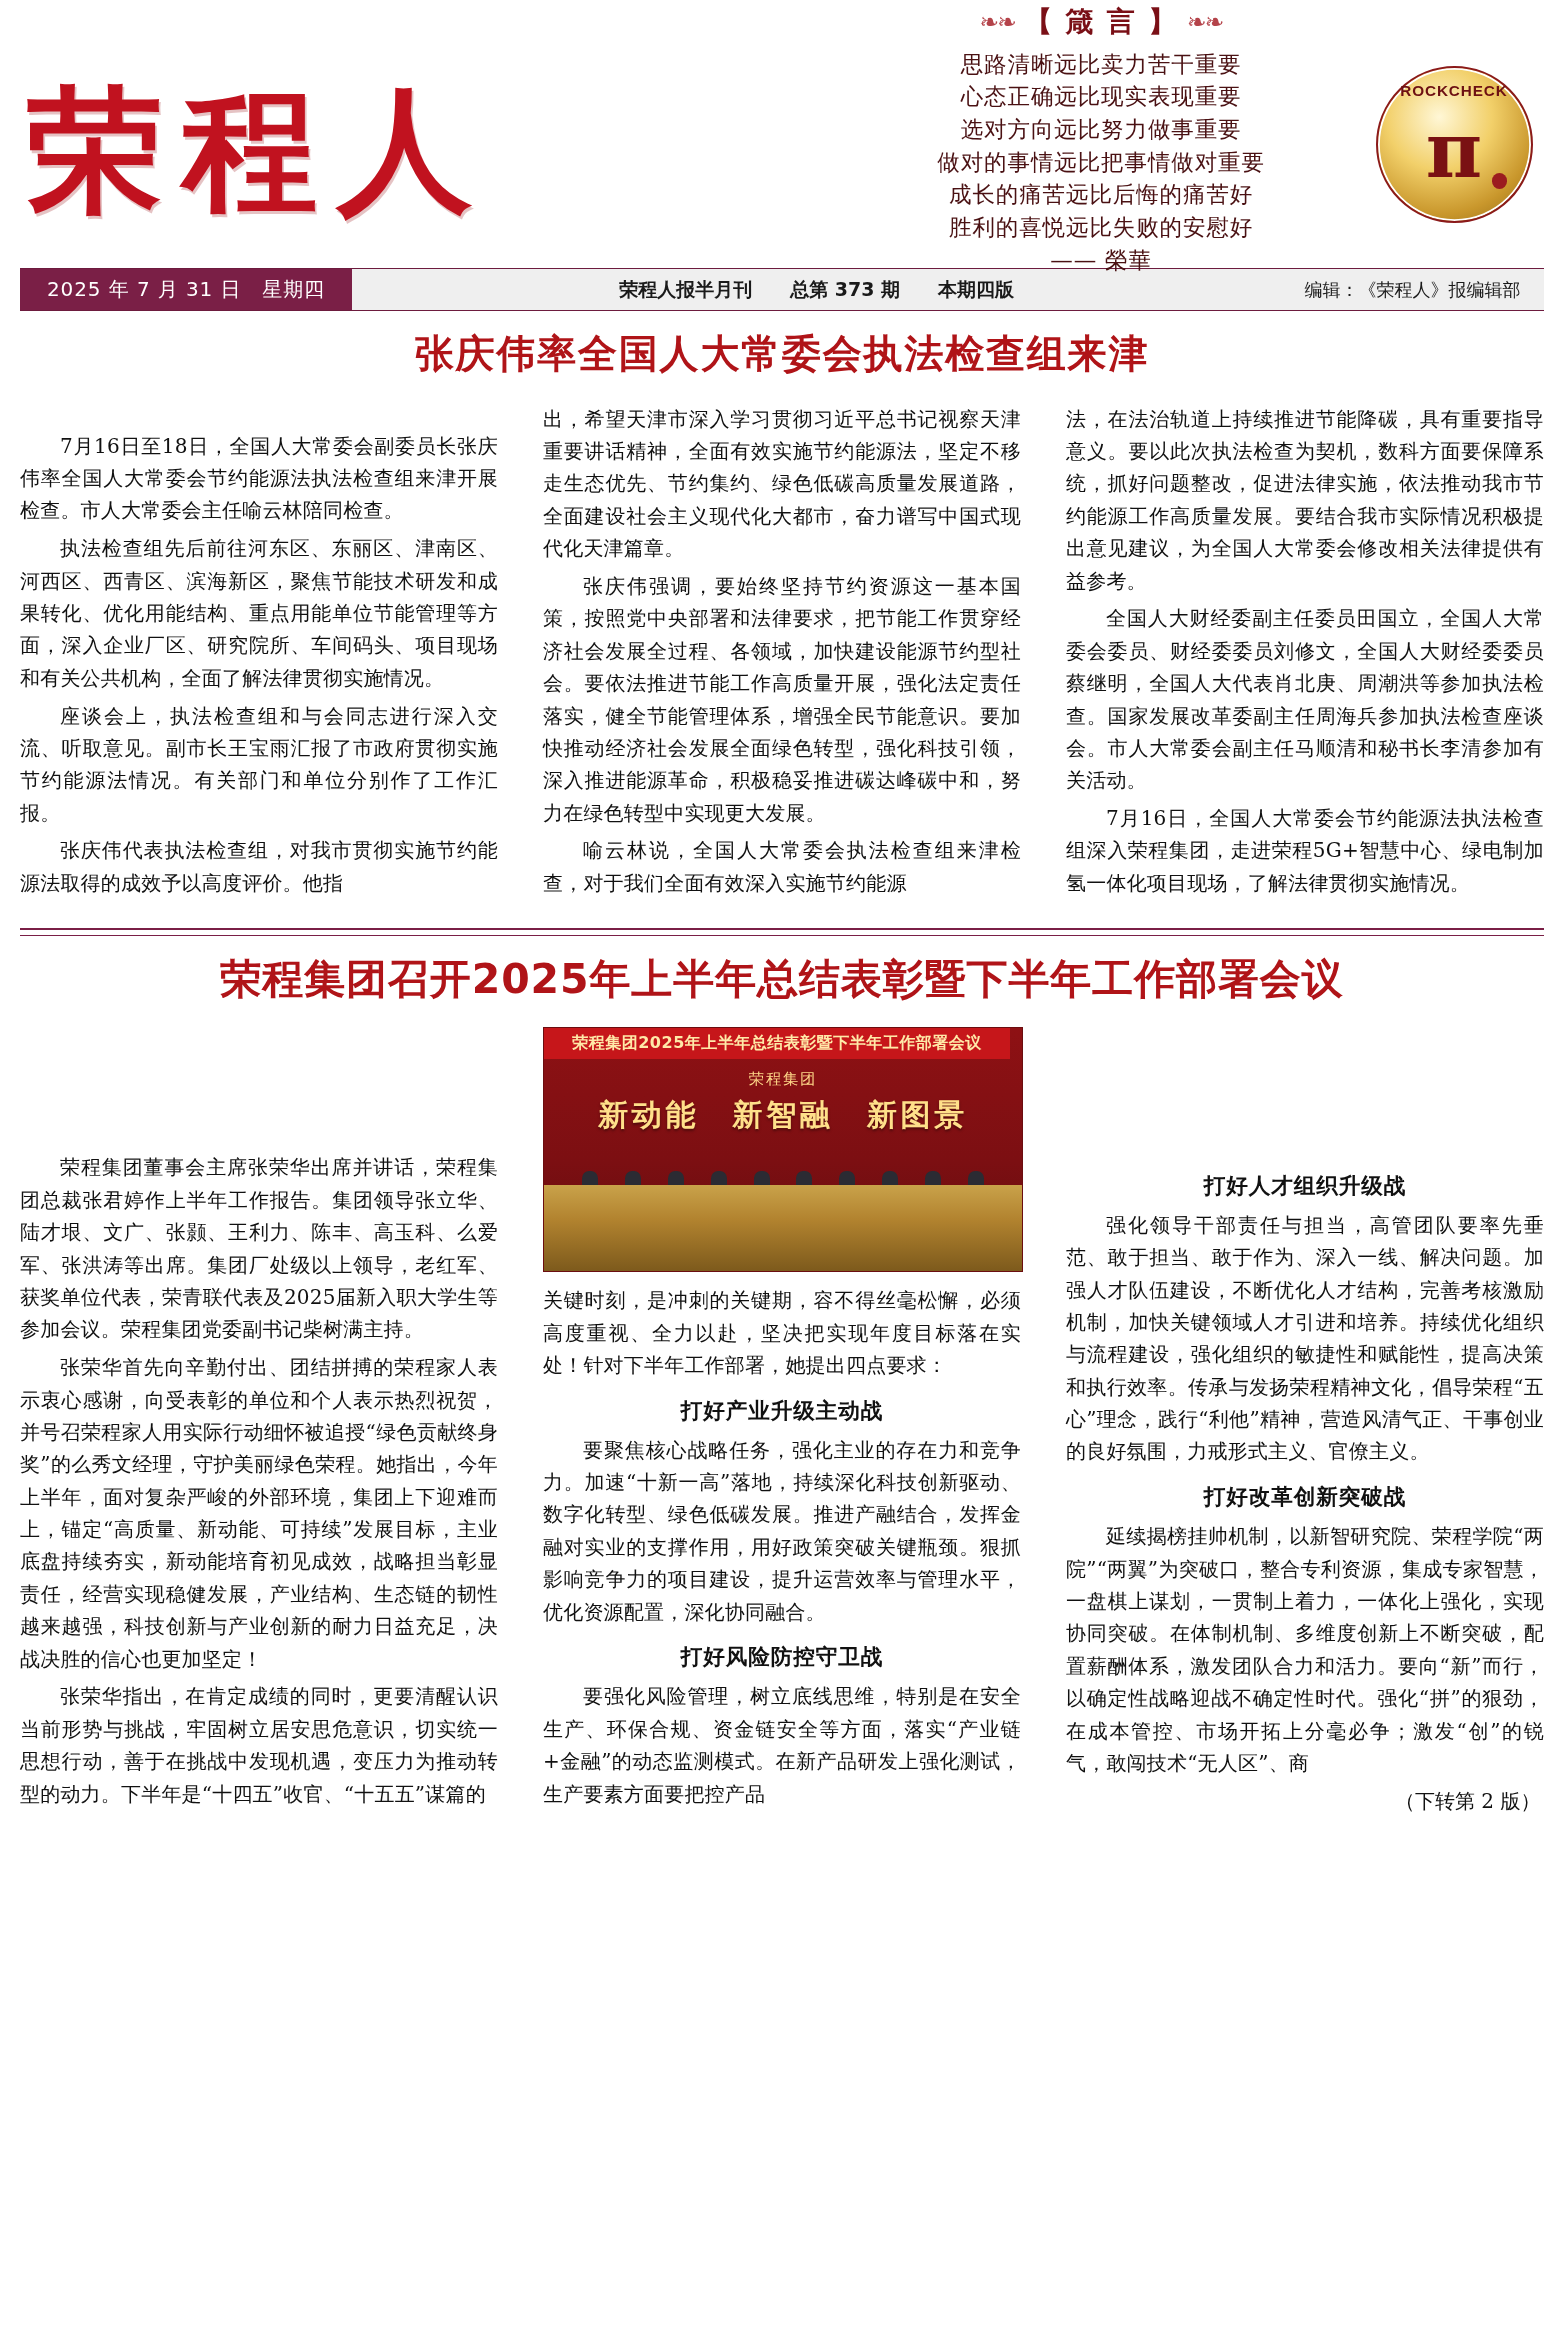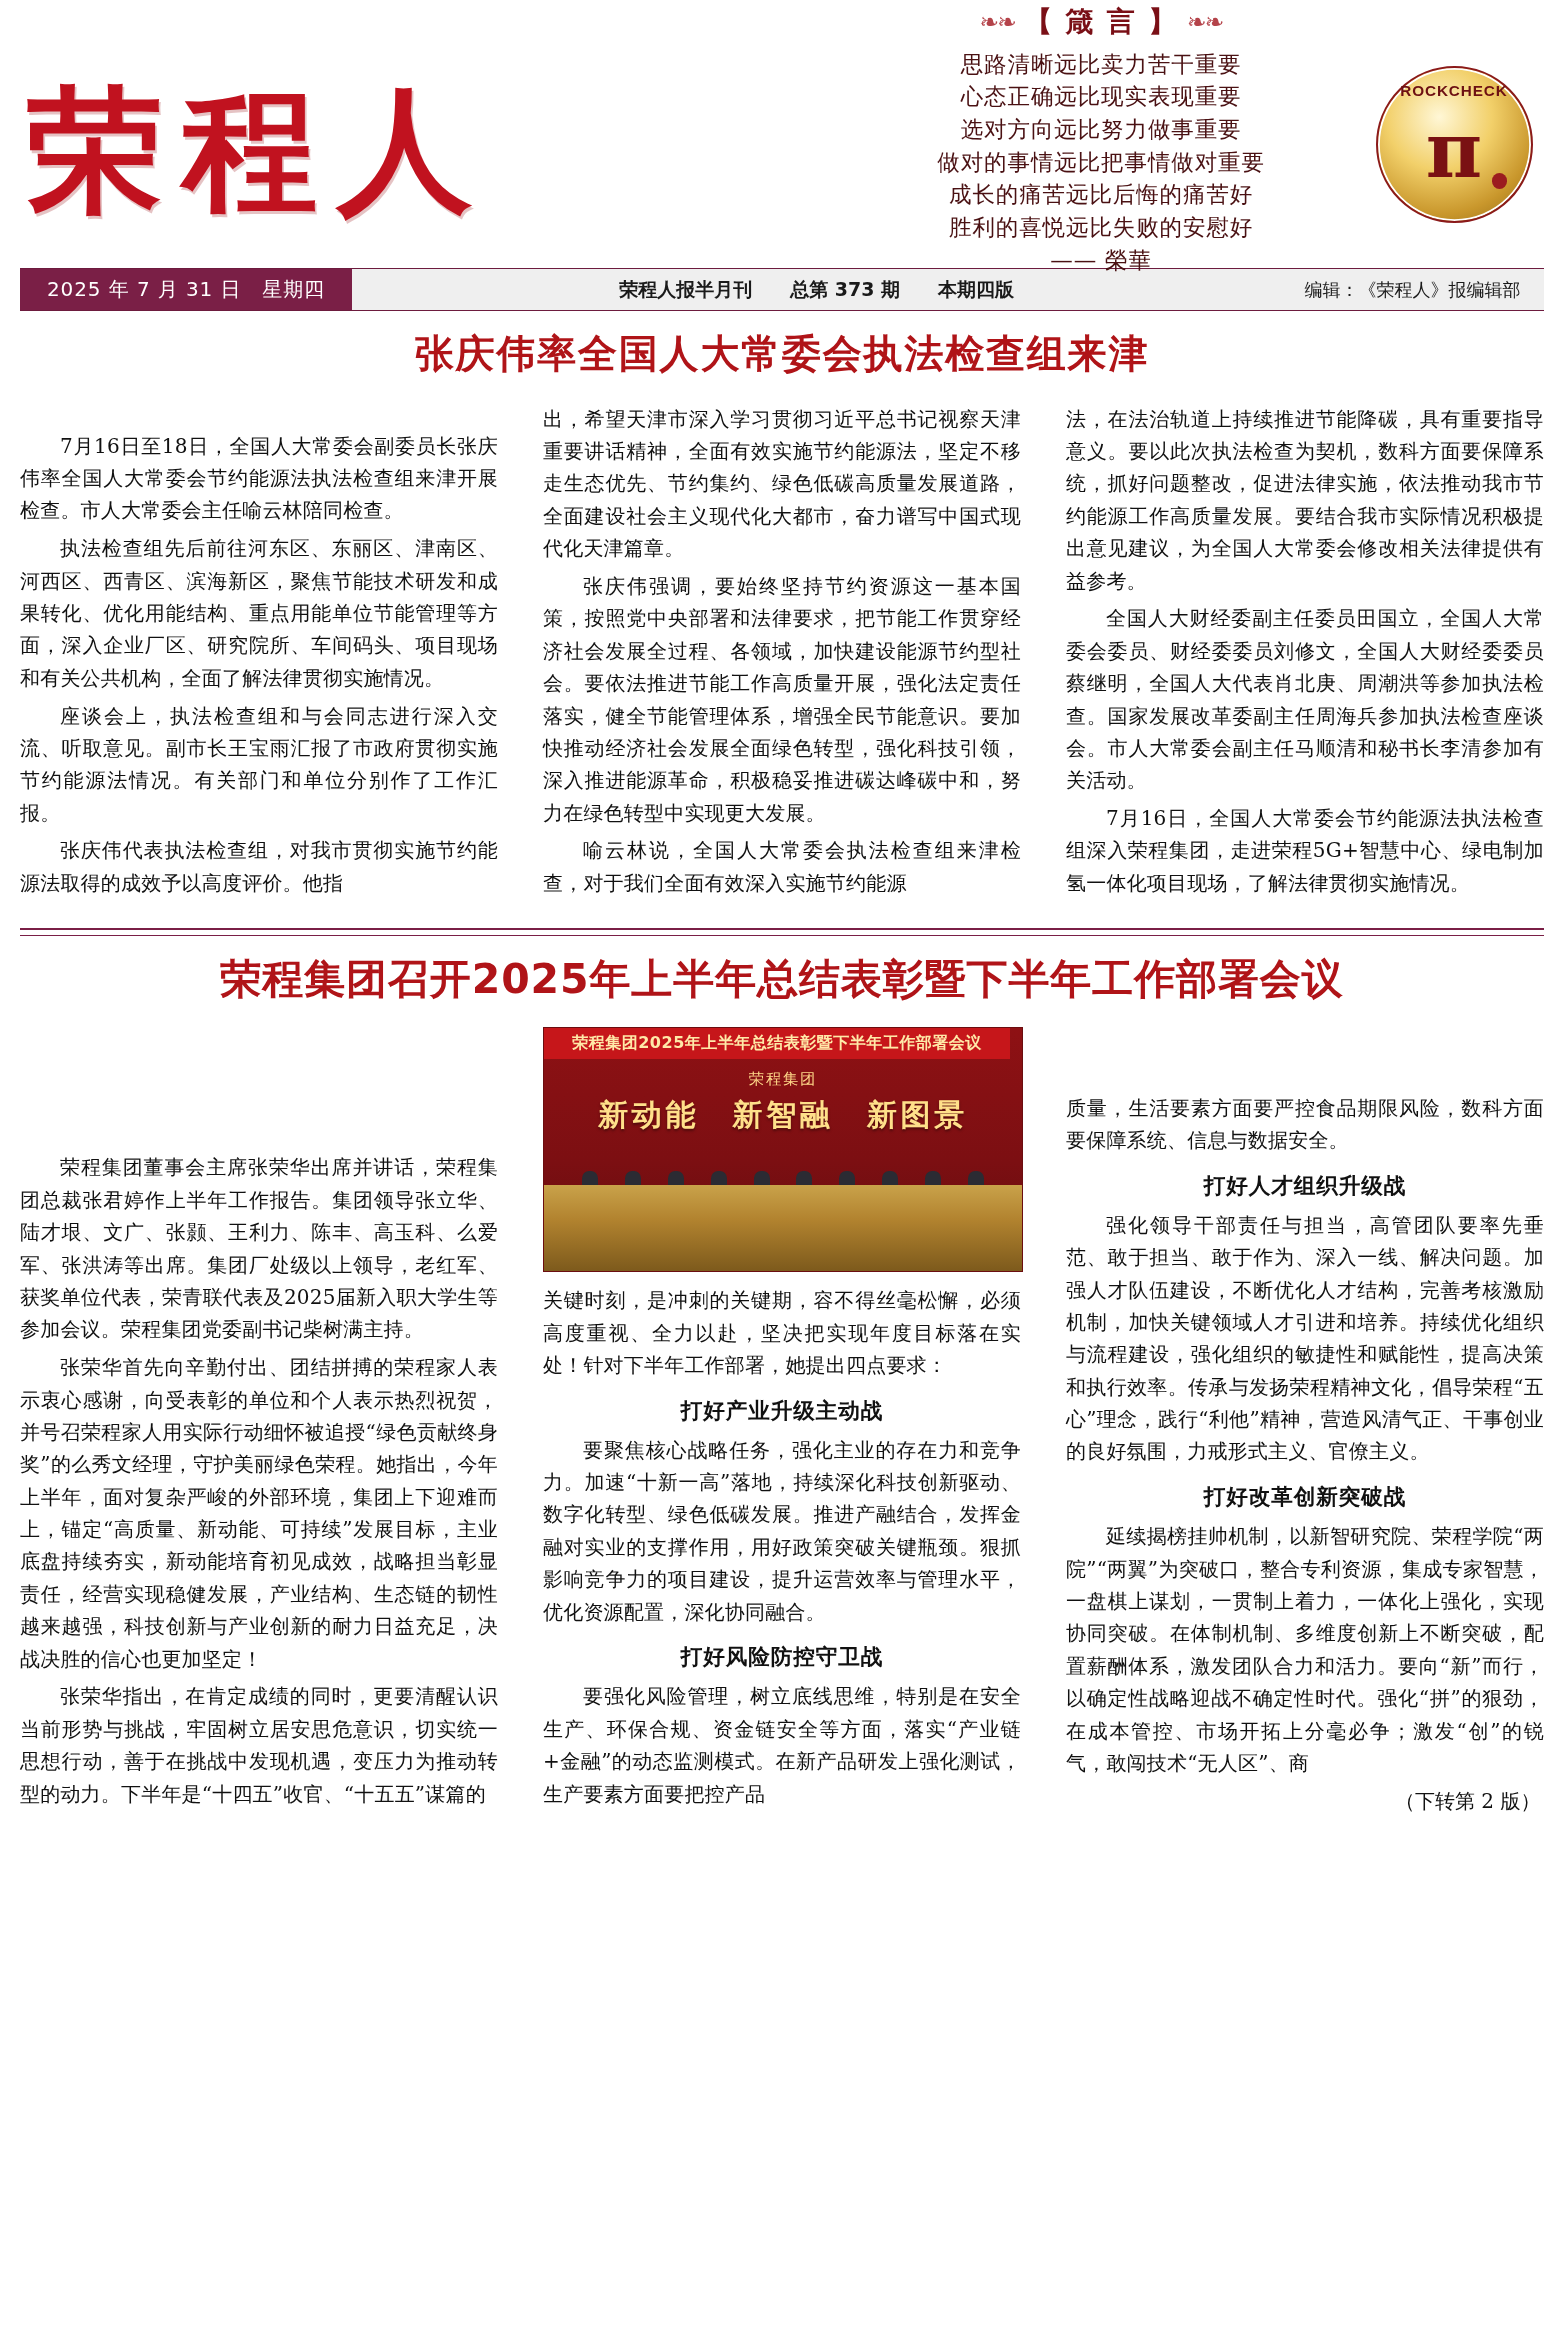--- a/index.html
+++ b/index.html
@@ -410,21 +410,20 @@
         <div class="stage"></div>
       </div>
       <p class="body noindent">关键时刻，是冲刺的关键期，容不得丝毫松懈，必须高度重视、全力以赴，坚决把实现年度目标落在实处！针对下半年工作部署，她提出四点要求：</p>
       <h3 class="subhead">打好产业升级主动战</h3>
       <p class="body">要聚焦核心战略任务，强化主业的存在力和竞争力。加速“十新一高”落地，持续深化科技创新驱动、数字化转型、绿色低碳发展。推进产融结合，发挥金融对实业的支撑作用，用好政策突破关键瓶颈。狠抓影响竞争力的项目建设，提升运营效率与管理水平，优化资源配置，深化协同融合。</p>
       <h3 class="subhead">打好风险防控守卫战</h3>
       <p class="body">要强化风险管理，树立底线思维，特别是在安全生产、环保合规、资金链安全等方面，落实“产业链+金融”的动态监测模式。在新产品研发上强化测试，生产要素方面要把控产品</p>
     </div>
 
     <div class="col">
-      <p class="body noindent">质量，生活要素方面要严控食品期限风险，数科方面要保障系统、信息与数据安全。</p>
       <h3 class="subhead">打好人才组织升级战</h3>
       <p class="body">强化领导干部责任与担当，高管团队要率先垂范、敢于担当、敢于作为、深入一线、解决问题。加强人才队伍建设，不断优化人才结构，完善考核激励机制，加快关键领域人才引进和培养。持续优化组织与流程建设，强化组织的敏捷性和赋能性，提高决策和执行效率。传承与发扬荣程精神文化，倡导荣程“五心”理念，践行“利他”精神，营造风清气正、干事创业的良好氛围，力戒形式主义、官僚主义。</p>
       <h3 class="subhead">打好改革创新突破战</h3>
       <p class="body">延续揭榜挂帅机制，以新智研究院、荣程学院“两院”“两翼”为突破口，整合专利资源，集成专家智慧，一盘棋上谋划，一贯制上着力，一体化上强化，实现协同突破。在体制机制、多维度创新上不断突破，配置薪酬体系，激发团队合力和活力。要向“新”而行，以确定性战略迎战不确定性时代。强化“拼”的狠劲，在成本管控、市场开拓上分毫必争；激发“创”的锐气，敢闯技术“无人区”、商</p>
       <div class="footnote">（下转第 2 版）</div>
     </div>
   </div>
 
 </div>
 

